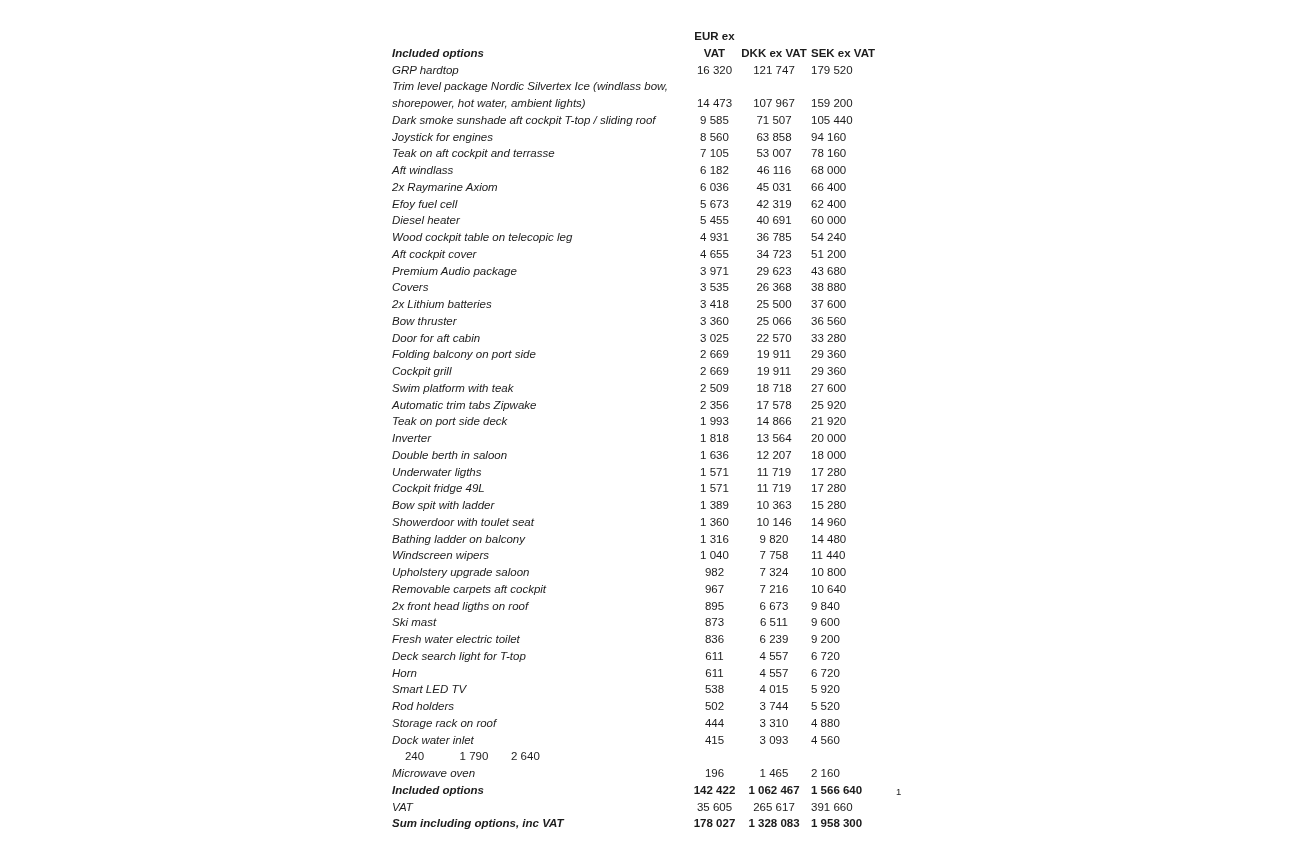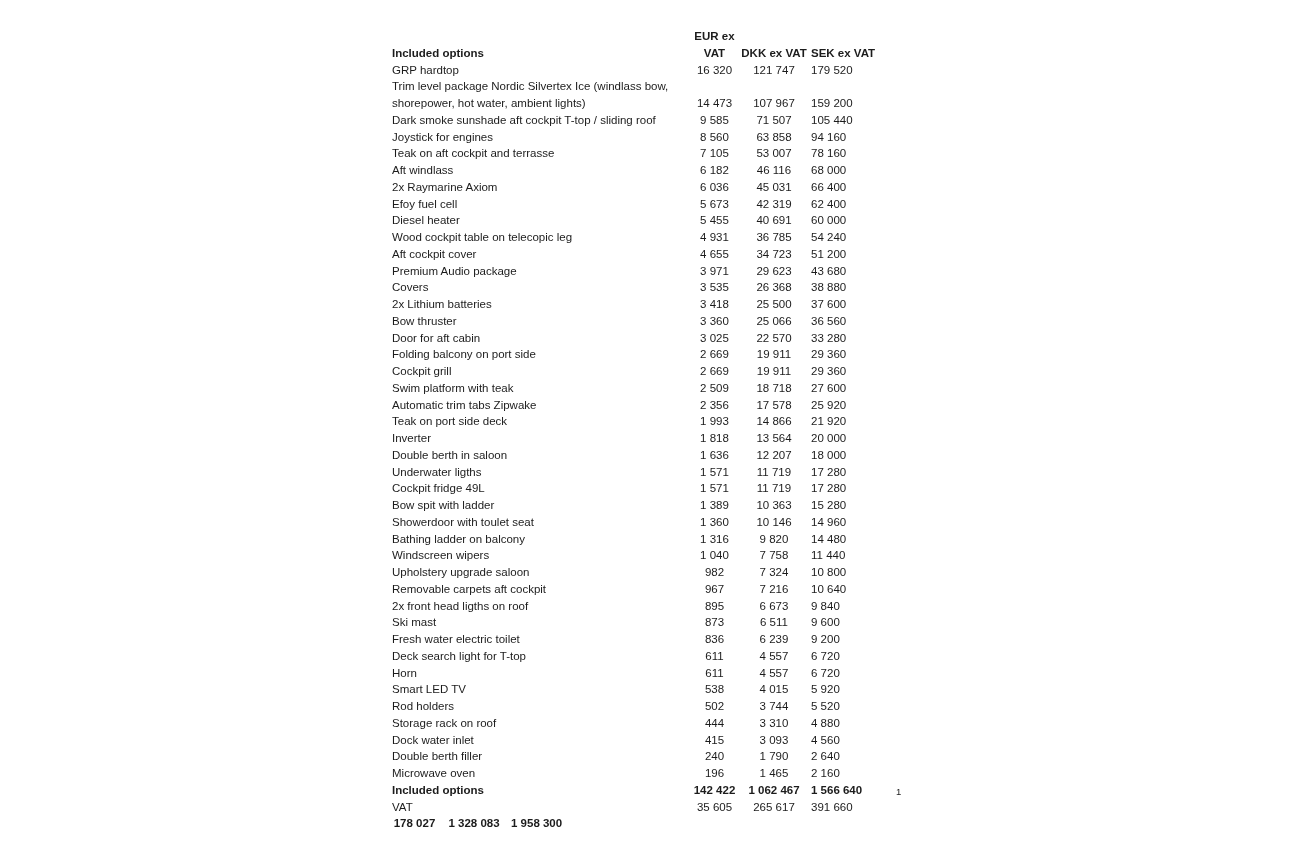--- a/index.html
+++ b/index.html
@@ -18,21 +18,21 @@
     position:absolute;
     left:392px;top:28px;
     width:493px;
   }
   .row{
     display:flex;
     align-items:flex-end;
     position:relative;
   }
   .cell{white-space:pre-line;}
-  .col-label{width:300px;}
+  .col-label{width:300px;font-style:italic;}
   .col-eur{width:45px;text-align:center;}
   .col-dkk{width:74px;text-align:center;}
   .col-sek{width:74px;text-align:left;}
   .bold{font-weight:700;}
   .header-row{font-weight:700;}
   .footnote{
     position:absolute;
     left:504px;
     bottom:2px;
     font-size:9.5px;
@@ -287,21 +287,20 @@
           <div class="cell col-dkk">3 310</div>
           <div class="cell col-sek">4 880</div>
         </div>
         <div class="row">
           <div class="cell col-label">Dock water inlet</div>
           <div class="cell col-eur">415</div>
           <div class="cell col-dkk">3 093</div>
           <div class="cell col-sek">4 560</div>
         </div>
         <div class="row">
-          <div class="cell col-label">Double berth filler</div>
           <div class="cell col-eur">240</div>
           <div class="cell col-dkk">1 790</div>
           <div class="cell col-sek">2 640</div>
         </div>
         <div class="row">
           <div class="cell col-label">Microwave oven</div>
           <div class="cell col-eur">196</div>
           <div class="cell col-dkk">1 465</div>
           <div class="cell col-sek">2 160</div>
         </div>
@@ -312,19 +311,20 @@
           <div class="cell col-sek">1 566 640</div>
           <span class="footnote">1</span>
         </div>
         <div class="row">
           <div class="cell col-label">VAT</div>
           <div class="cell col-eur">35 605</div>
           <div class="cell col-dkk">265 617</div>
           <div class="cell col-sek">391 660</div>
         </div>
         <div class="row bold">
+          <div class="cell col-label">Sum including options, inc VAT</div>
           <div class="cell col-eur">178 027</div>
           <div class="cell col-dkk">1 328 083</div>
           <div class="cell col-sek">1 958 300</div>
         </div>
       </div>
   </div>
 </div>
 
 </body></html>

